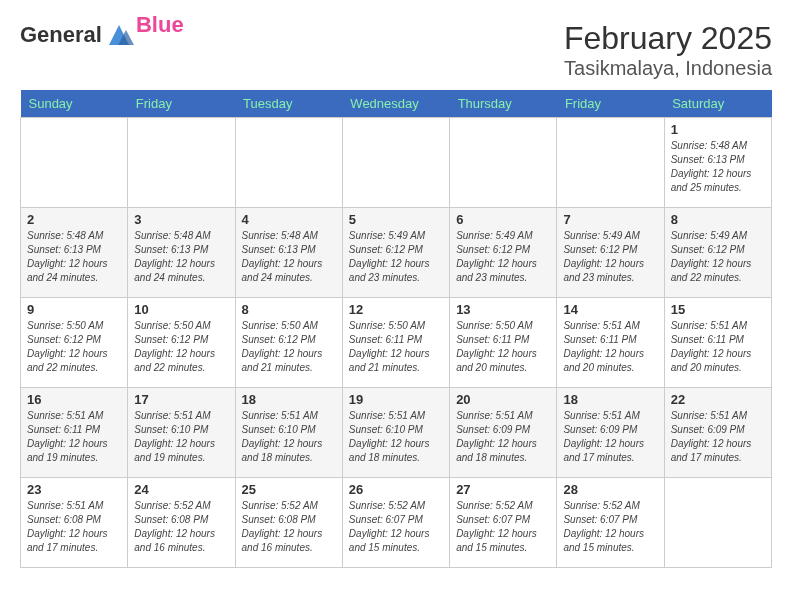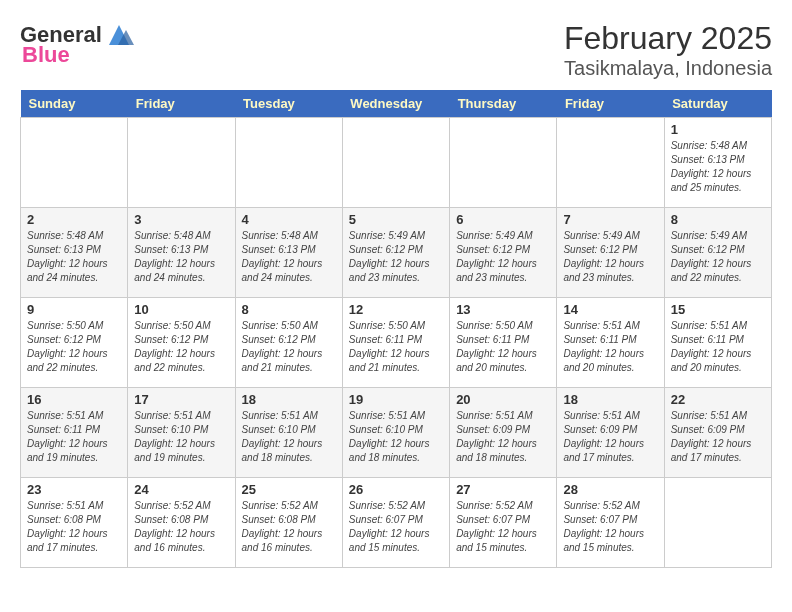--- a/index.html
+++ b/index.html
@@ -46,23 +46,23 @@
     .location-title {
       font-size: 20px;
       color: #555;
     }
     table {
       width: 100%;
       border-collapse: collapse;
     }
     thead th {
       background-color: #3a6bbf;
-      color: #fef9c3;
+      color: #86efac;
       font-size: 13px;
-      font-weight: bold;
+      font-weight: normal;
       padding: 6px 8px;
       text-align: left;
     }
     td {
       border: 1px solid #ccc;
       vertical-align: top;
       padding: 4px 6px;
       width: calc(100% / 7);
       height: 90px;
     }
@@ -90,21 +90,21 @@
     }
     thead tr th {
       background-color: #3a6bbf;
     }
   </style>
 </head>
 <body>
 
 <div class="header-area">
   <div class="logo">
-    <div style="display:flex; flex-direction:column; align-items:flex-start;">
+    <div style="display:flex; flex-direction:row; align-items:flex-start;">
       <div style="display:flex; align-items:center;">
         <span class="logo-text-general">General</span>
         <svg class="logo-icon" viewBox="0 0 30 30" xmlns="http://www.w3.org/2000/svg">
           <polygon points="5,25 15,5 25,25" fill="#4a90d9"></polygon>
           <polygon points="14,25 22,10 30,25" fill="#2a5fa0" opacity="0.7"></polygon>
         </svg>
       </div>
       <span class="logo-text-blue" style="margin-top:-8px; margin-left:2px;">Blue</span>
     </div>
   </div>

